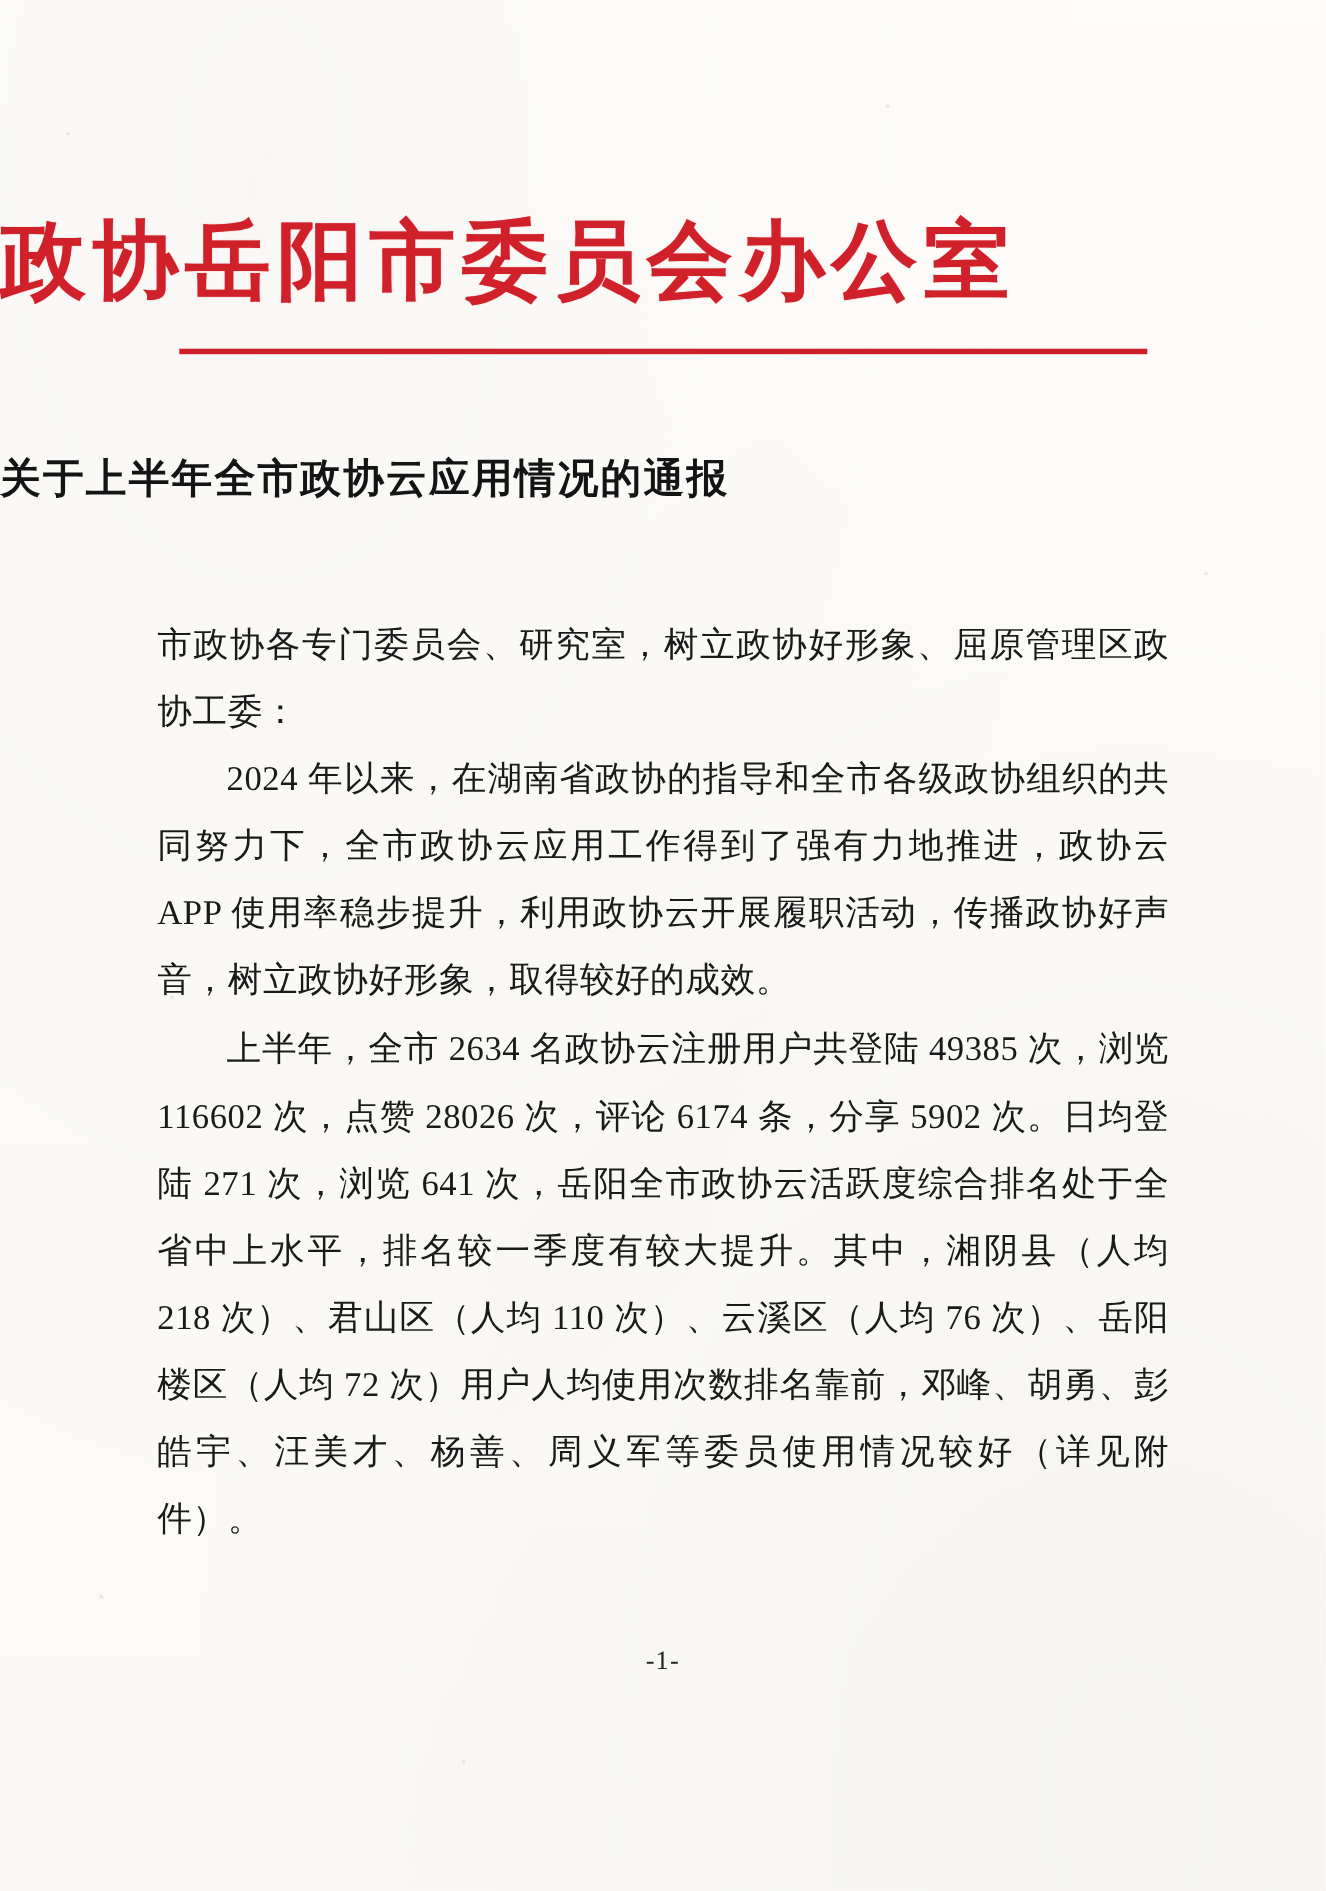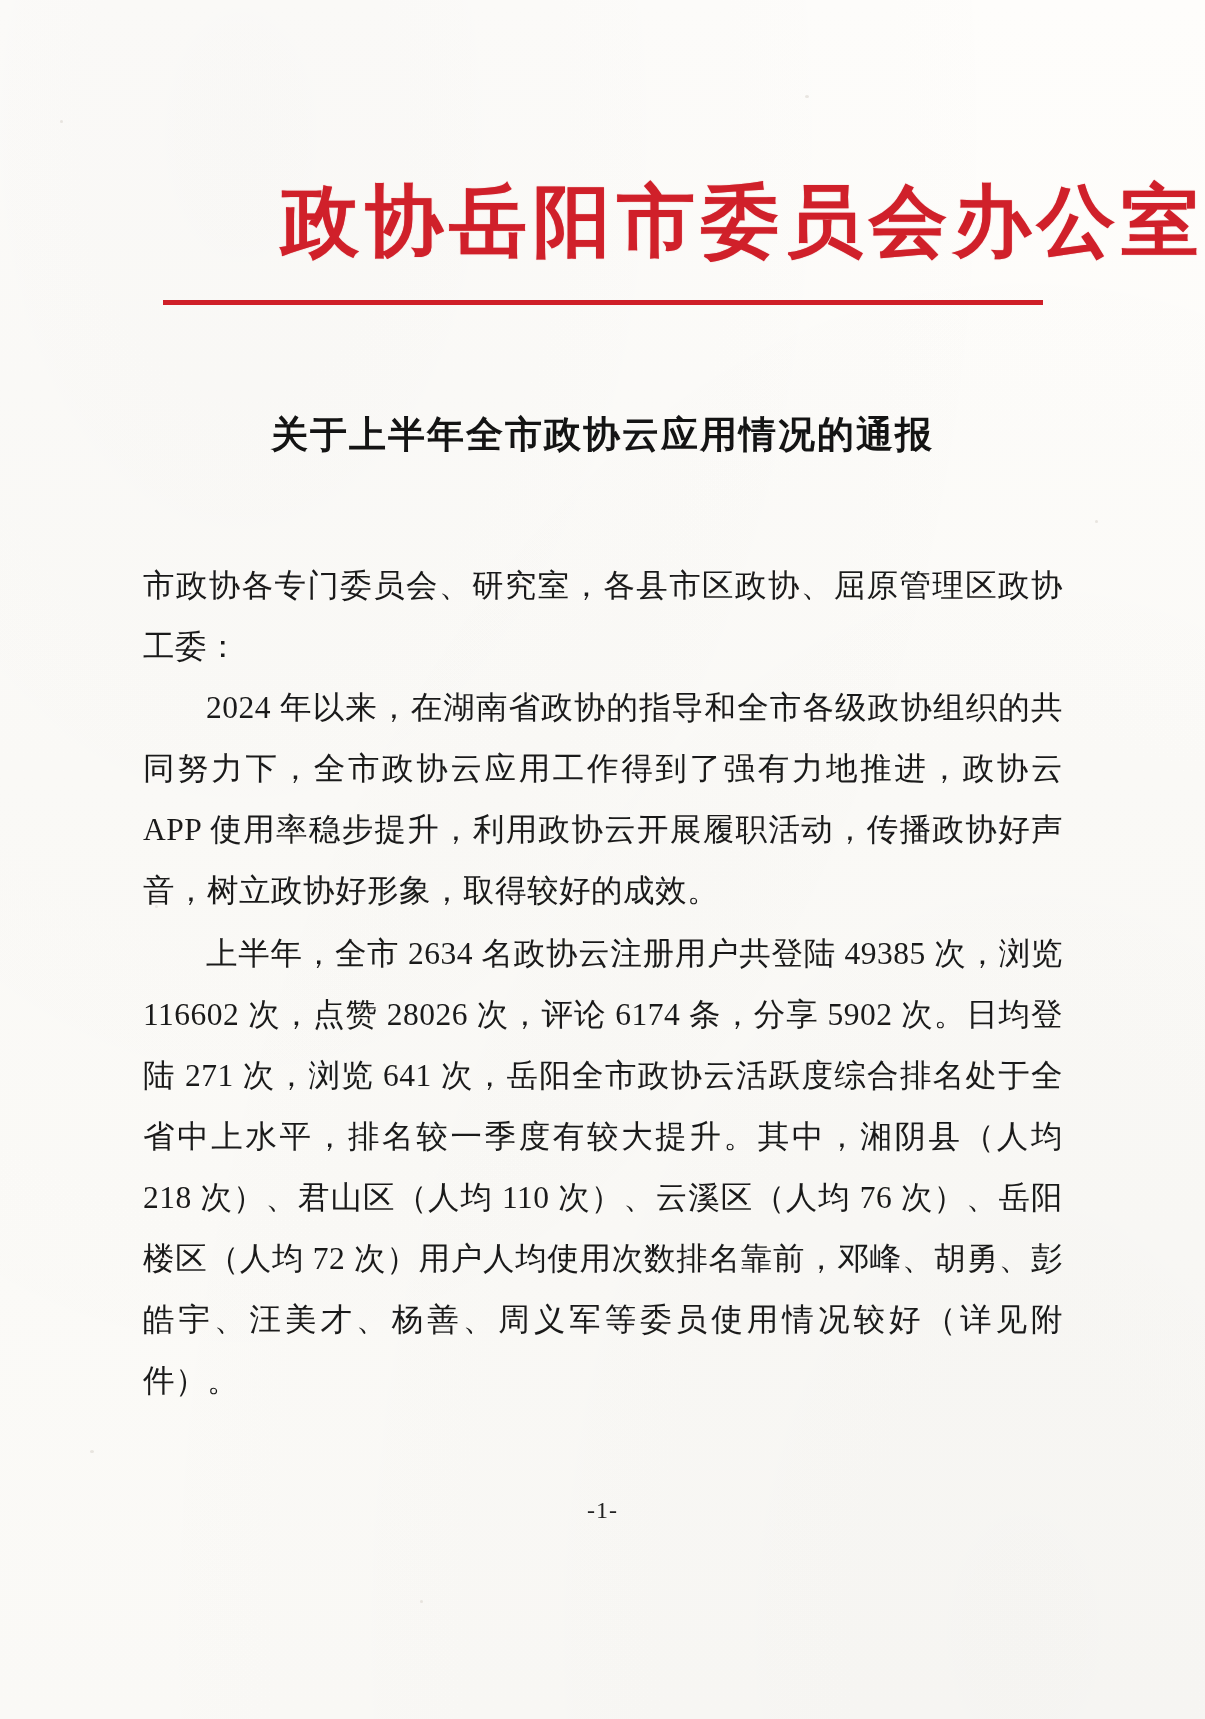--- a/index.html
+++ b/index.html
@@ -31,24 +31,24 @@
     opacity: .55;
   }
   .content {
     position: absolute;
     inset: 0;
   }
 
   
   .letterhead {
     position: absolute;
-    top: 178px;
+    top: 195px;
     left: 0;
     width: 100%;
-    text-align: right;
+    text-align: left;
   }
   .letterhead-title {
     font-family: "DejaVu Serif", "Liberation Serif", serif;
     font-weight: 700;
     font-size: 78px;
     letter-spacing: 6px;
     color: #d0202a;
     line-height: 1.1;
     text-shadow: 0 0 1px rgba(208,32,42,.6);
     white-space: nowrap;
@@ -59,21 +59,21 @@
     height: 5px;
     background: #cf1f28;
   }
 
   
   .doc-title {
     position: absolute;
     top: 410px;
     left: 0;
     width: 100%;
-    text-align: center;
+    text-align: left;
     font-family: "DejaVu Serif", "Liberation Serif", serif;
     font-weight: 700;
     font-size: 37px;
     letter-spacing: 2px;
     color: #141414;
   }
 
   
   .body-block {
     position: absolute;
@@ -128,21 +128,21 @@
 <div class="content">
 
   <div class="letterhead">
     <div class="letterhead-title">政协岳阳市委员会办公室</div>
     <div class="letterhead-rule"></div>
   </div>
 
   <div class="doc-title">关于上半年全市政协云应用情况的通报</div>
 
   <div class="body-block">
-    <p class="p">市政协各专门委员会、研究室，各县市区政协、屈原管理区政协工委：</p>
+    <p class="p">市政协各专门委员会、研究室，树立政协好形象、屈原管理区政协工委：</p>
     <p class="p indent">2024 年以来，在湖南省政协的指导和全市各级政协组织的共同努力下，全市政协云应用工作得到了强有力地推进，政协云 APP 使用率稳步提升，利用政协云开展履职活动，传播政协好声音，树立政协好形象，取得较好的成效。</p>
     <div class="gap-sm"></div>
     <p class="p indent">上半年，全市 2634 名政协云注册用户共登陆 49385 次，浏览 116602 次，点赞 28026 次，评论 6174 条，分享 5902 次。日均登陆 271 次，浏览 641 次，岳阳全市政协云活跃度综合排名处于全省中上水平，排名较一季度有较大提升。其中，湘阴县（人均 218 次）、君山区（人均 110 次）、云溪区（人均 76 次）、岳阳楼区（人均 72 次）用户人均使用次数排名靠前，邓峰、胡勇、彭皓宇、汪美才、杨善、周义军等委员使用情况较好（详见附件）。</p>
   </div>
 
   <div class="page-number">-1-</div>
 
 </div>
 
 </body></html>

